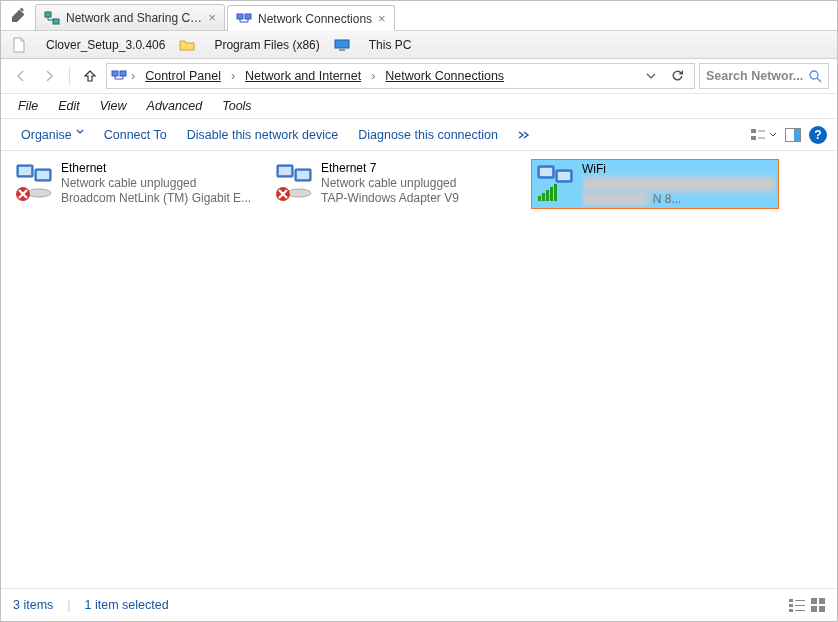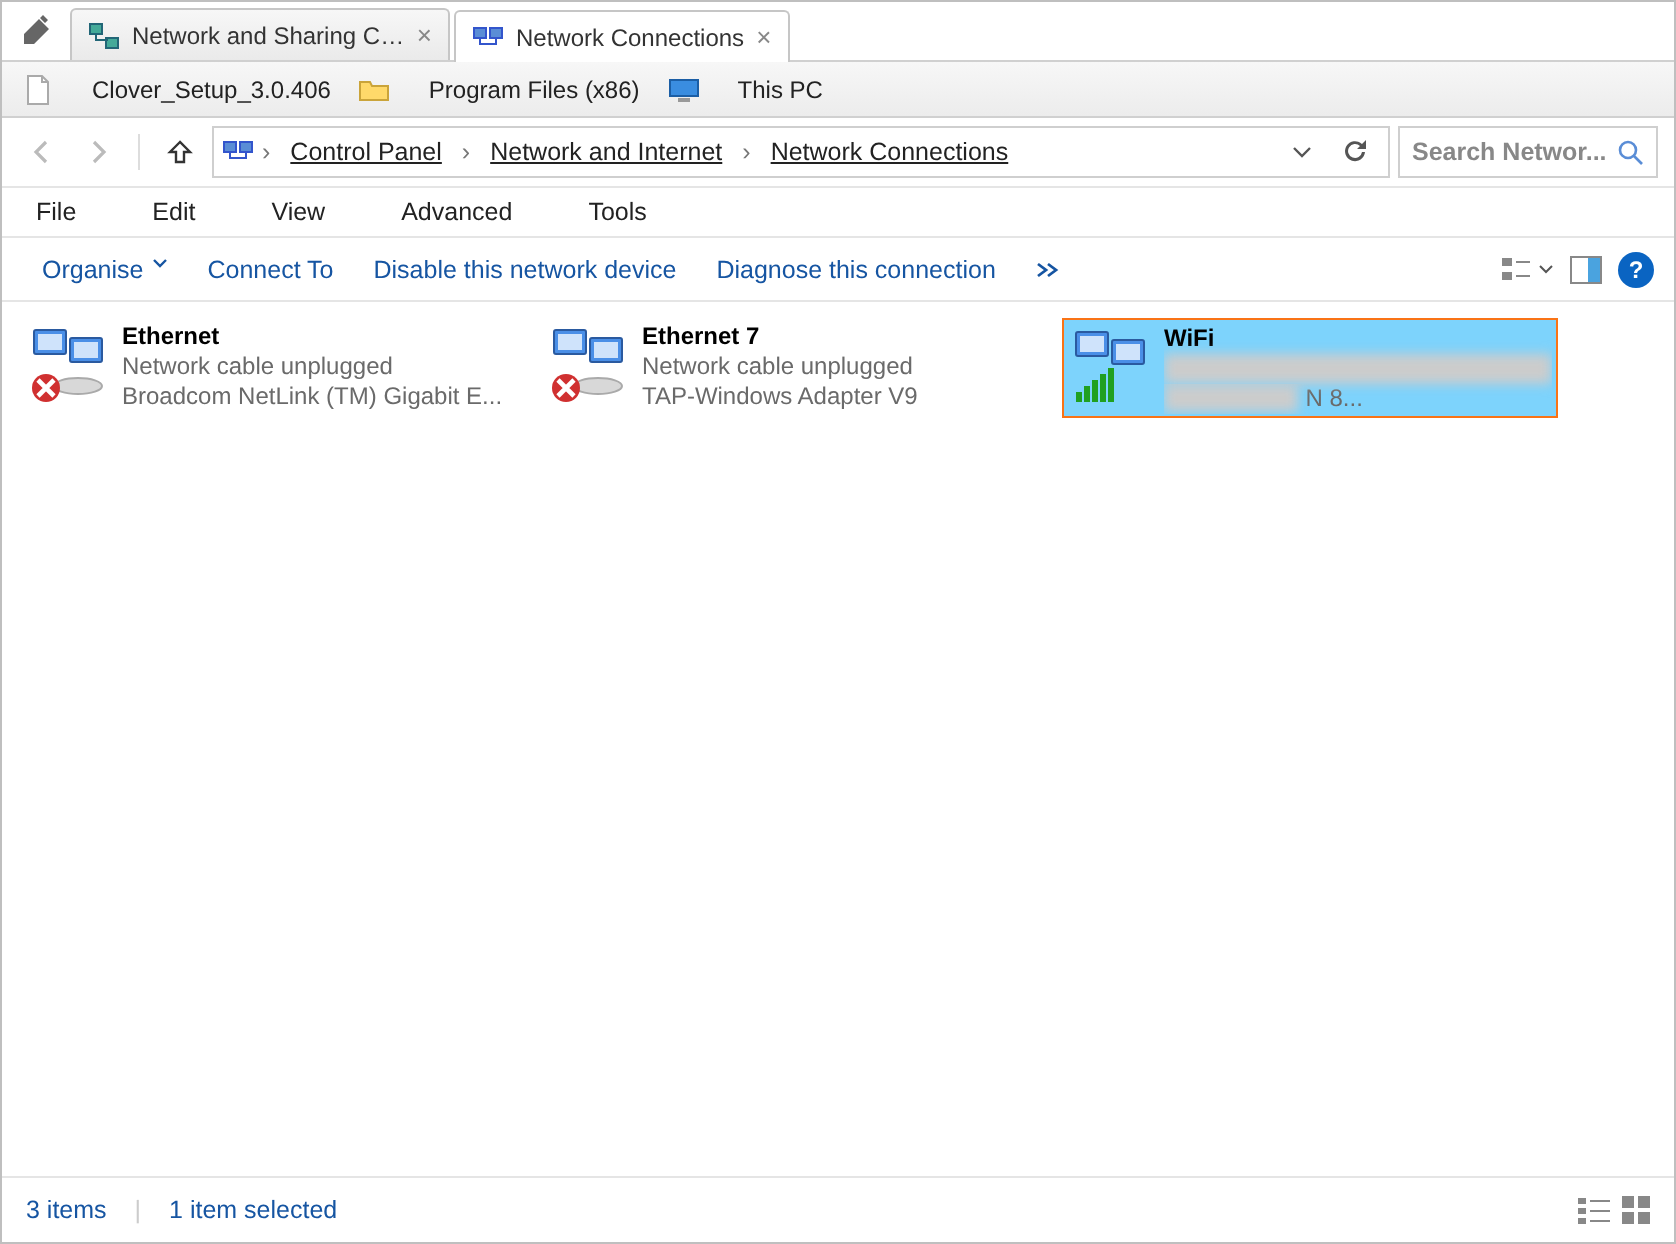--- a/index.html
+++ b/index.html
@@ -31,37 +31,37 @@
   .crumb { padding: 2px 6px; white-space: nowrap; text-decoration: underline; }
   .crumb-sep { color: #777; padding: 0 2px; }
   .bc-controls { display: flex; align-items: center; gap: 2px; margin-left: auto; }
   .bc-controls .ctl { padding: 0 6px; color: #555; }
   .searchbox { width: 130px; height: 26px; border: 1px solid #cfcfcf; display: flex; align-items: center; padding: 0 6px; font-size: 12.5px; color: #888; background: #fff; }
   .searchbox input { border: none; outline: none; width: 100%; font-size: 12.5px; color: #333; font-weight: bold; }
   .searchbox input::placeholder { color: #888; }
   .searchbox .mag { margin-left: 4px; color: #5a8dd6; }
 
   
-  .menubar { height: 25px; display: flex; align-items: center; padding: 0 8px; gap: 20px; font-size: 12.5px; color: #222; border-bottom: 1px solid #e5e5e5; }
+  .menubar { height: 25px; display: flex; align-items: center; padding: 0 8px; gap: 2px; font-size: 12.5px; color: #222; border-bottom: 1px solid #e5e5e5; font-style: italic; }
   .menuitem { padding: 3px 9px; }
 
   
   .toolbar { height: 32px; display: flex; align-items: center; padding: 0 10px; font-size: 12.5px; border-bottom: 1px solid #e5e5e5; }
   .toolbtn { color: #1655a2; padding: 4px 10px; display: flex; align-items: flex-start; gap: 4px; }
   .toolbar .spacer { flex: 1; }
   .toolbar .right { display: flex; align-items: center; gap: 8px; color: #555; }
   .help { width: 18px; height: 18px; border-radius: 50%; background: #0a64c2; color: #fff; display: flex; align-items: center; justify-content: center; font-size: 12px; font-weight: bold; }
 
   
   .content { flex: 1; padding: 8px 10px; display: flex; flex-wrap: wrap; align-content: flex-start; gap: 4px 12px; overflow: auto; }
   .conn { width: 248px; height: 50px; display: flex; align-items: flex-start; padding: 2px; gap: 6px; }
   .conn.selected { background: #7dd3fc; border: 1px solid #f97316; }
   .conn .cicon { width: 42px; height: 42px; flex-shrink: 0; position: relative; }
   .conn .ctext { flex: 1; font-size: 12px; line-height: 15px; color: #333; overflow: hidden; }
-  .conn .ctitle { color: #000; font-weight: bold; }
+  .conn .ctitle { color: #000; }
   .conn .cline { color: #6a6a6a; white-space: nowrap; overflow: hidden; text-overflow: ellipsis; }
 
   
   .statusbar { height: 26px; border-top: 1px solid #e5e5e5; display: flex; align-items: center; padding: 16px 12px; font-size: 12.5px; color: #1655a2; gap: 14px; }
   .statusbar .statspacer { flex: 1; }
   .statusbar .viewicons { display: flex; gap: 6px; color: #888; }
 
   
   svg { display: block; }
 </style>

